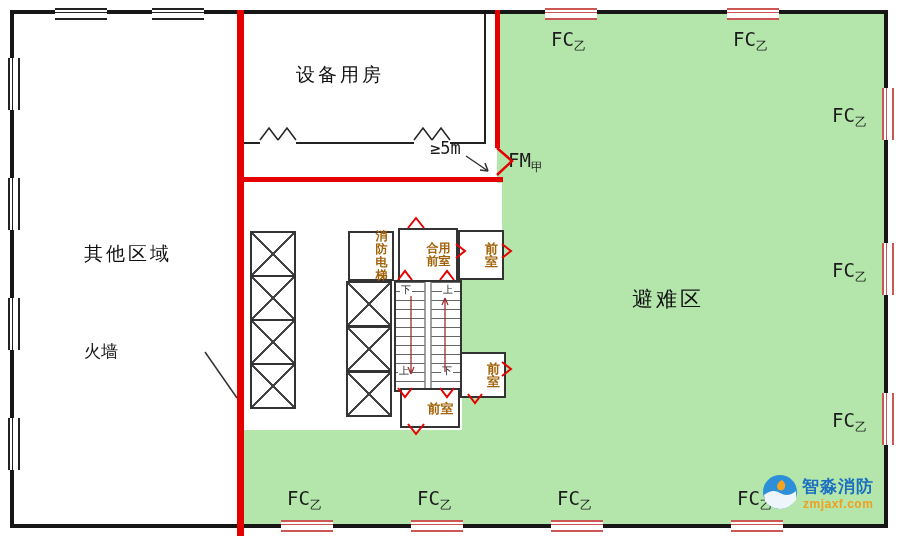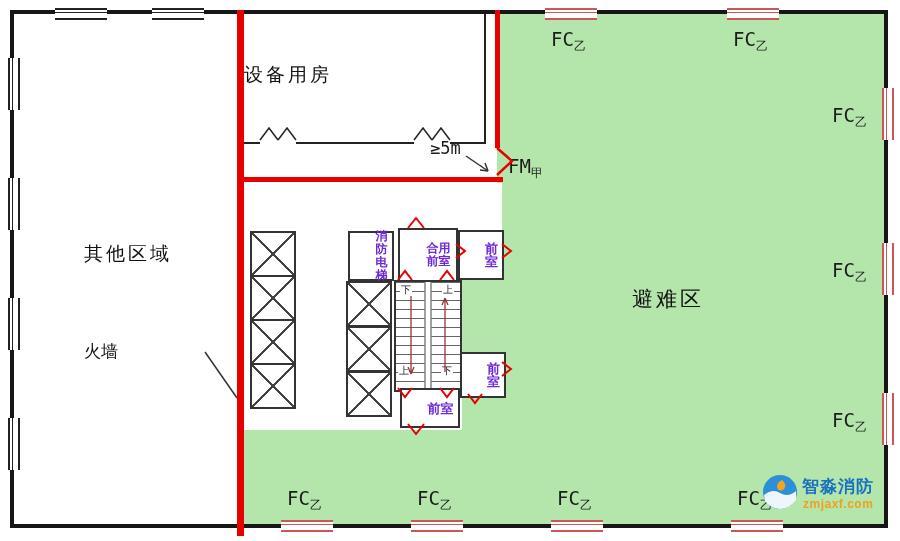--- a/index.html
+++ b/index.html
@@ -26,21 +26,21 @@
   .tech .sub{font-size:12px;vertical-align:-4px;}
   
   .roomlabel{font-size:19px;letter-spacing:3px;font-weight:500;color:#111;white-space:nowrap;}
   .note{font-size:17px;line-height:27px;color:#111;white-space:nowrap;}
   
   .elev{width:42px;height:42px;border:2px solid #333;background-color:#fff;background-image:
     linear-gradient(to top right,transparent calc(50% - 1px),#444 calc(50% - 1px) calc(50% + 1px),transparent calc(50% + 1px)),
     linear-gradient(to bottom right,transparent calc(50% - 1px),#444 calc(50% - 1px) calc(50% + 1px),transparent calc(50% + 1px));}
   .room{border:2px solid #333;background:#fff;display:flex;align-items:center;justify-content:center;
         text-align:center;}
-  .corelabel{font-size:12px;line-height:13px;color:#6d28d9;font-weight:bold;margin-left:21px;}
+  .corelabel{font-size:12px;line-height:13px;color:#a16207;font-weight:bold;margin-left:21px;}
   .stairs{border:2px solid #333;background-color:#fff;background-image:repeating-linear-gradient(to bottom,#666 0 1px,transparent 1px 9px);}
   .divider{left:50%;transform:translateX(-50%);width:5px;height:100%;background:#fff;border-left:1px solid #444;border-right:1px solid #444;}
   .updown{font-size:10px;color:#222;background:#fff;padding:0 1px;line-height:11px;}
   .wm-brand{font-size:17px;font-weight:bold;color:#1a6fc0;letter-spacing:1px;white-space:nowrap;}
   .wm-site{font-size:12px;font-weight:bold;color:#f0a020;letter-spacing:.5px;white-space:nowrap;}
   svg.overlay{left:0;top:0;pointer-events:none;}
 </style>
 </head>
 <body>
 
@@ -117,31 +117,31 @@
   <div class="abs updown" style="left:441px;top:365px">下</div>
 
   <div class="abs room" style="left:400px;top:388px;width:56px;height:36px">
     <div class="corelabel" style="font-size:13px">前室</div>
   </div>
 
   <div class="abs room" style="left:460px;top:352px;width:42px;height:42px">
     <div class="corelabel" style="font-size:13px">前室</div>
   </div>
 
-  <div class="abs roomlabel" style="left:244px;top:62px;width:192px;text-align:left">设备用房</div>
+  <div class="abs roomlabel" style="left:244px;top:62px;width:192px;text-align:center">设备用房</div>
   <div class="abs roomlabel" style="left:632px;top:285px;font-size:21px">避难区</div>
   <div class="abs roomlabel" style="left:84px;top:241px">其他区域</div>
 
   <div class="abs note" style="left:84px;top:338px">
     <div>火墙</div>
   </div>
 
   <div class="abs tech" style="left:430px;top:138px;font-size:17px">≥5m</div>
 
-  <div class="abs tech" style="left:508px;top:155px">
+  <div class="abs tech" style="left:508px;top:149px">
     <span>FM</span><span class="sub">甲</span>
   </div>
 
   <div class="abs tech" style="left:551px;top:28px"><span>FC</span><span class="sub">乙</span></div>
   <div class="abs tech" style="left:733px;top:28px"><span>FC</span><span class="sub">乙</span></div>
   <div class="abs tech" style="left:832px;top:104px"><span>FC</span><span class="sub">乙</span></div>
   <div class="abs tech" style="left:832px;top:259px"><span>FC</span><span class="sub">乙</span></div>
   <div class="abs tech" style="left:832px;top:409px"><span>FC</span><span class="sub">乙</span></div>
   <div class="abs tech" style="left:287px;top:487px"><span>FC</span><span class="sub">乙</span></div>
   <div class="abs tech" style="left:417px;top:487px"><span>FC</span><span class="sub">乙</span></div>

